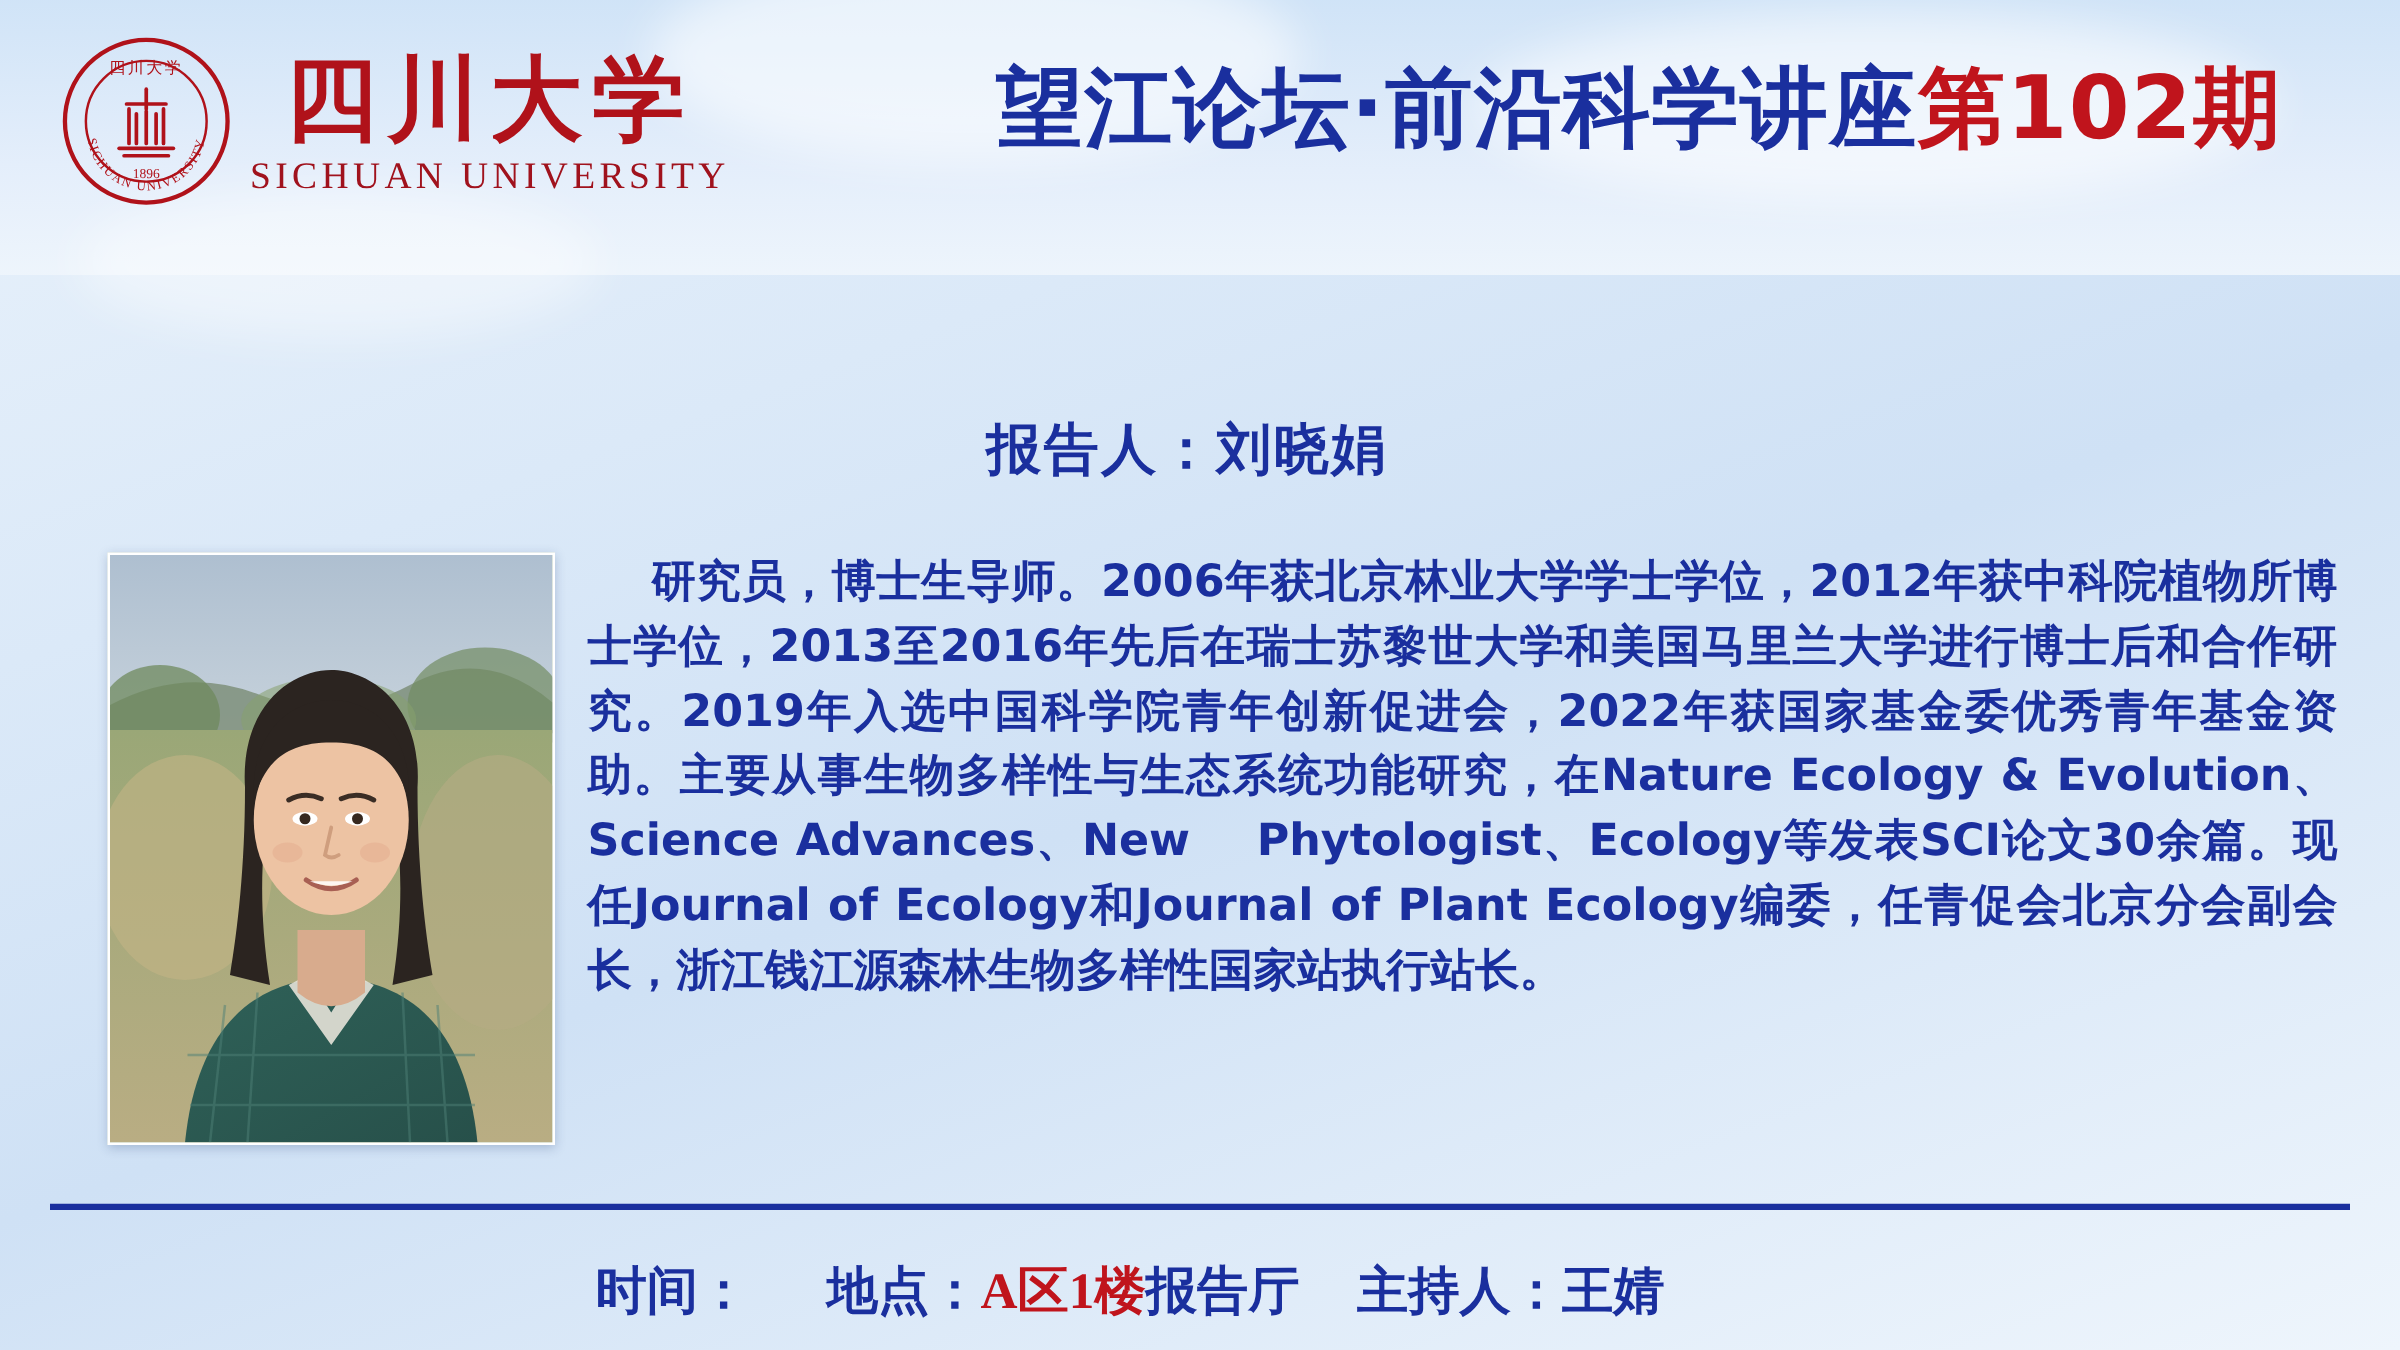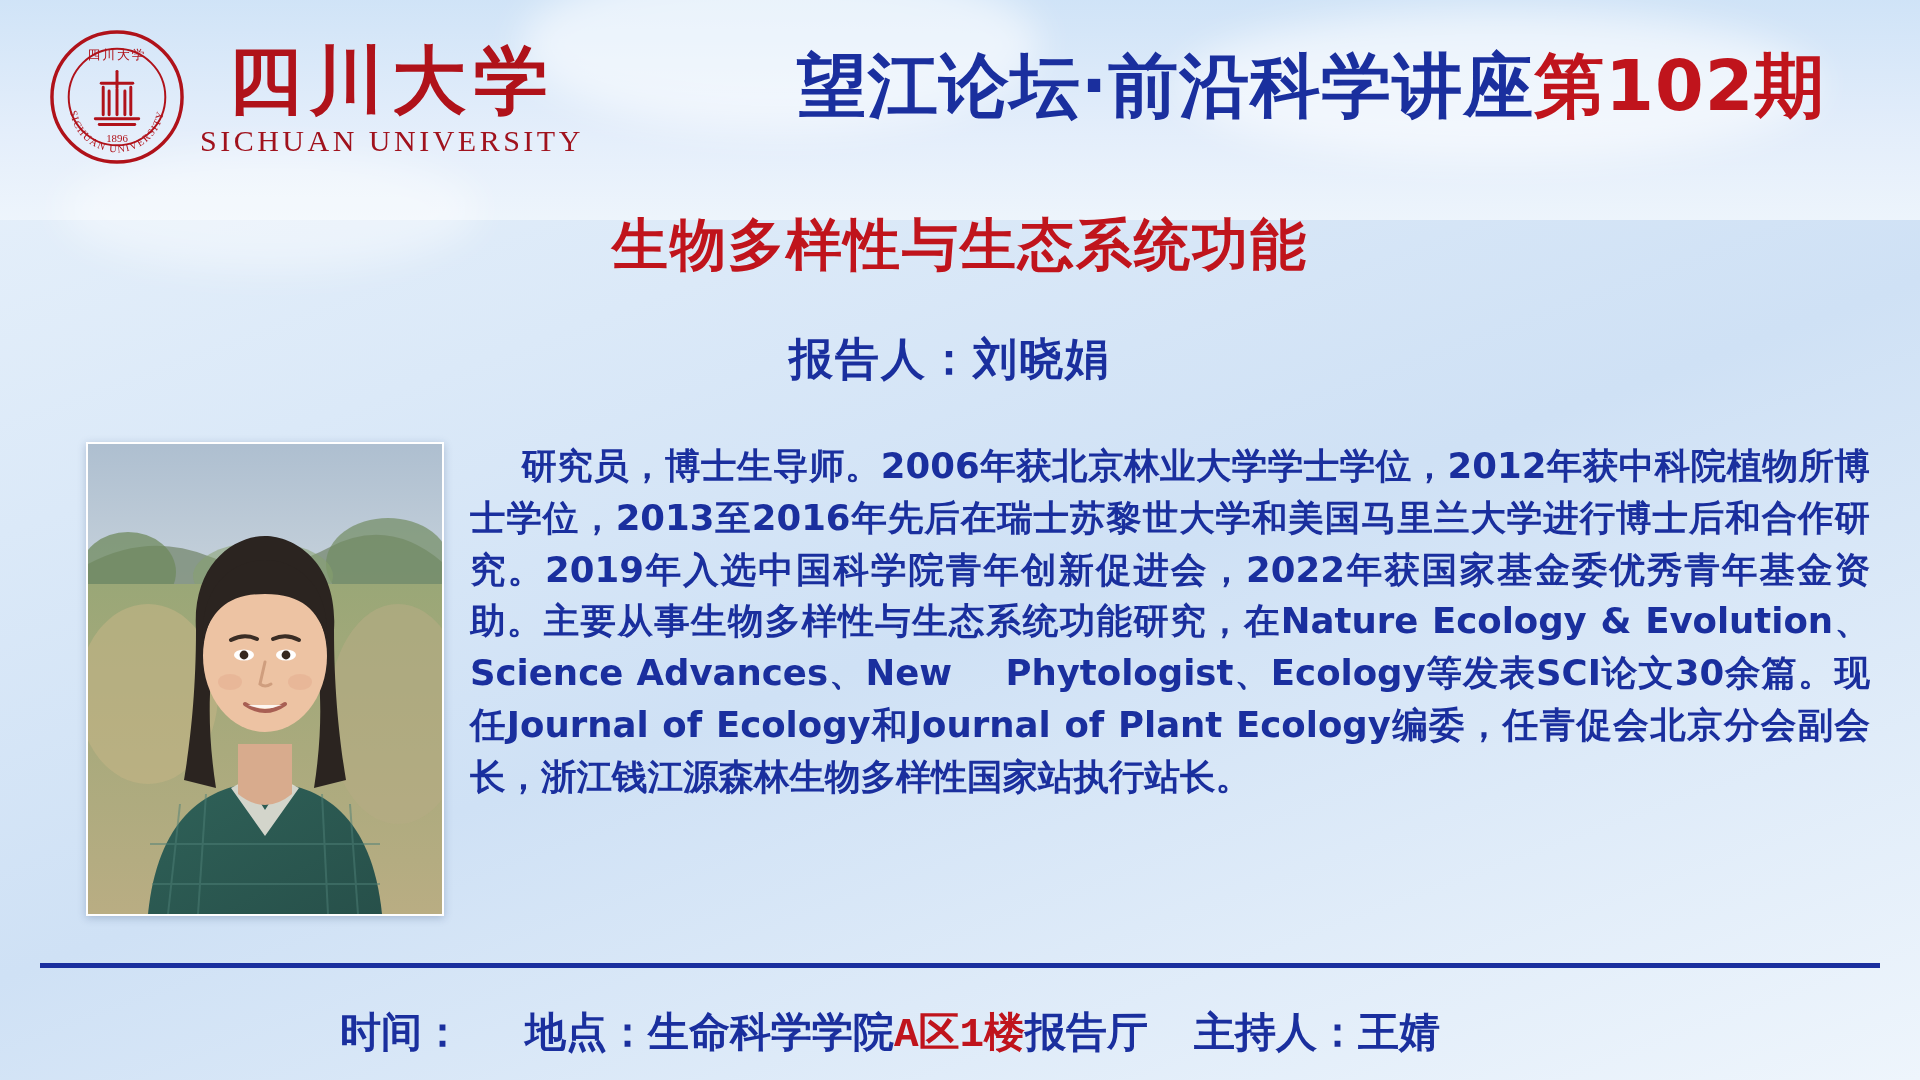--- a/index.html
+++ b/index.html
@@ -176,29 +176,29 @@
     position: absolute;
     left: 40px;
     top: 963px;
     width: 1840px;
     height: 5px;
     background: #1a2f9e;
   }
 
   .footer {
     position: absolute;
-    left: 0;
+    left: 14px;
     top: 985px;
     width: 1780px;
     height: 95px;
     display: flex;
     align-items: center;
     justify-content: center;
     gap: 0px;
-    font-family: Liberation Mono, monospace;
+    font-family: Liberation Serif, serif;
     font-size: 41px;
     font-weight: 700;
     color: #1a2f9e;
     white-space: nowrap;
   }
   .footer .seg { display: inline-block; }
   .footer .hl { color: #c0141c; }
   .gap-lg { display: inline-block; width: 62px; }
   .gap-md { display: inline-block; width: 46px; }
 </style>
@@ -243,21 +243,20 @@
         <div class="logo-cn">四川大学</div>
         <div class="logo-en">SICHUAN UNIVERSITY</div>
       </div>
     </div>
 
     <div class="forum-title">
       <span>望江论坛·前沿科学讲座</span><span class="issue">第102期</span>
     </div>
   </div>
 
-  <div class="main-title">生物多样性与生态系统功能</div>
 
   <div class="speaker-line">
     <span>报告人：</span><span>刘晓娟</span>
   </div>
 
   <div class="portrait">
     <svg width="354" height="470" viewBox="0 0 354 470">
       <defs>
         <linearGradient id="skyG" x1="0" y1="0" x2="0" y2="1">
           <stop offset="0%" stop-color="#aebfd0"></stop>
@@ -325,21 +324,20 @@
   </div>
 
   <div class="bio">    研究员，博士生导师。2006年获北京林业大学学士学位，2012年获中科院植物所博士学位，2013至2016年先后在瑞士苏黎世大学和美国马里兰大学进行博士后和合作研究。2019年入选中国科学院青年创新促进会，2022年获国家基金委优秀青年基金资助。主要从事生物多样性与生态系统功能研究，在Nature Ecology &amp; Evolution、Science Advances、New    Phytologist、Ecology等发表SCI论文30余篇。现任Journal of Ecology和Journal of Plant Ecology编委，任青促会北京分会副会长，浙江钱江源森林生物多样性国家站执行站长。</div>
 
   <div class="divider"></div>
 
   <div class="footer">
     <span class="seg">时间：</span>
     <span class="gap-lg"></span>
     <span class="seg">地点：</span>
-      <span class="seg">生命科学学院</span>
       <span class="seg hl">A区1楼</span>
       <span class="seg">报告厅</span>
     <span class="gap-md"></span>
     <span class="seg">主持人：</span>
       <span class="seg">王婧</span>
   </div>
 
 </div>
 
 </body></html>

